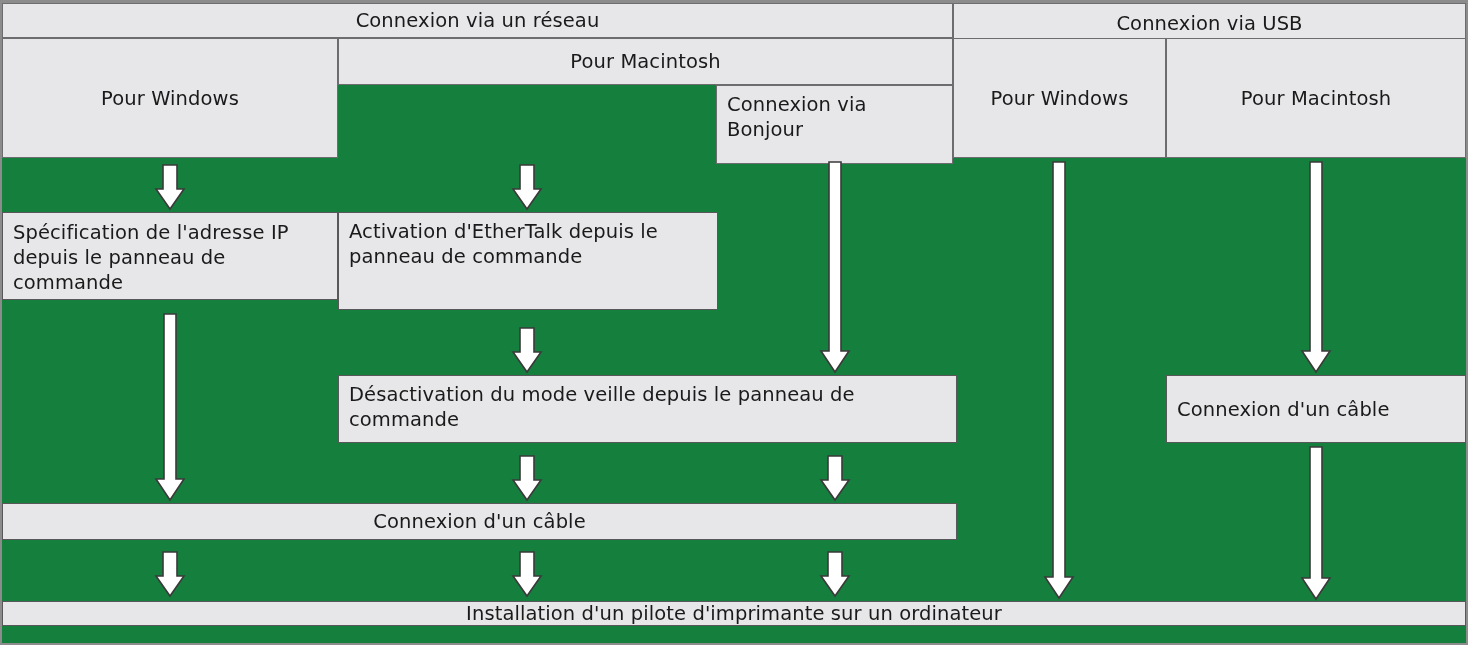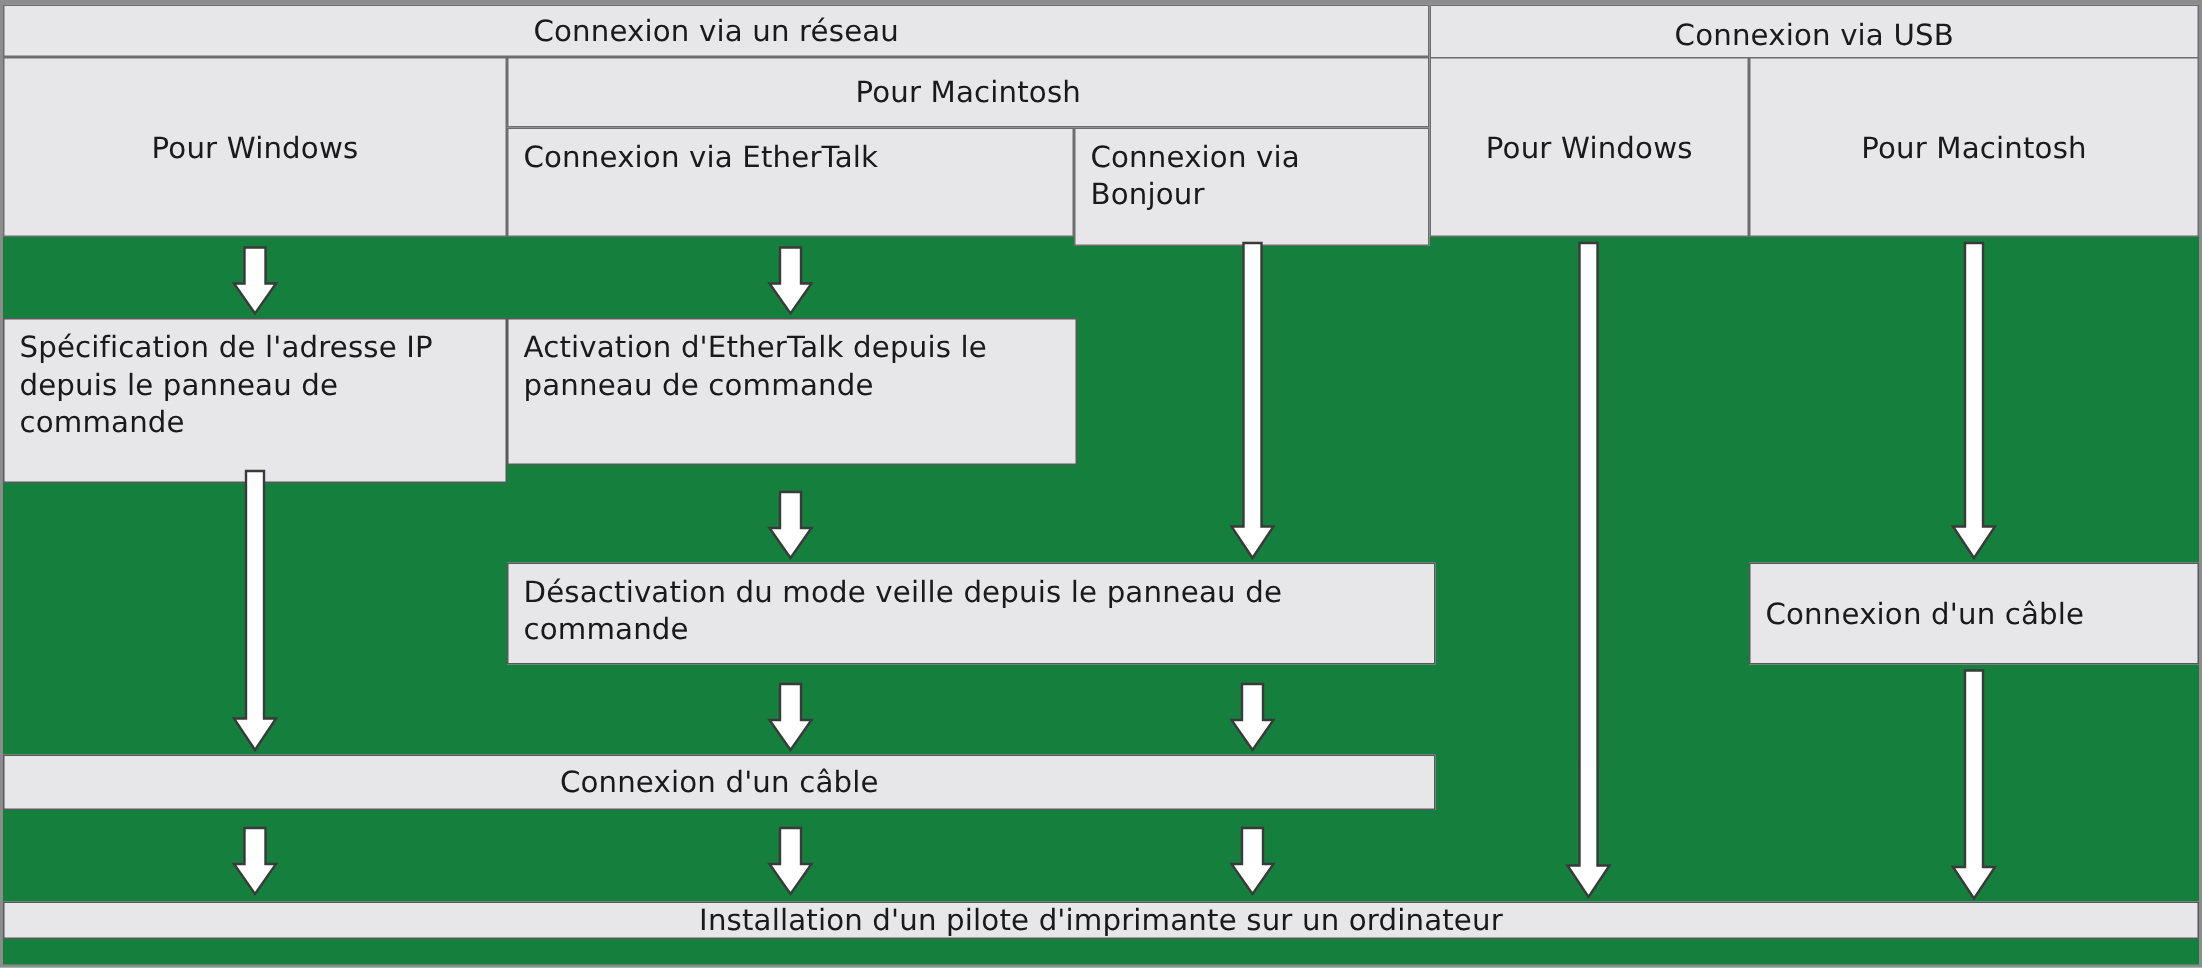--- a/index.html
+++ b/index.html
@@ -104,29 +104,26 @@
   </div>
 
   <div class="box hdr center" style="left:953px; top:38px; width:213px; height:120px;">
     <span class="txt">Pour Windows</span>
   </div>
 
   <div class="box hdr center" style="left:1166px; top:38px; width:300px; height:120px;">
     <span class="txt">Pour Macintosh</span>
   </div>
 
-  <div class="box hdr" style="left:338px; top:85px; width:378px; height:73px;">
-    <span class="txt">Connexion via EtherTalk</span>
-  </div>
 
   <div class="box hdr" style="left:716px; top:85px; width:237px; height:79px;">
     <span class="txt">Connexion via Bonjour</span>
   </div>
 
-  <div class="box" style="left:2px; top:212px; width:336px; height:110px;">
+  <div class="box" style="left:2px; top:212px; width:336px; height:88px;align-items:center;">
     <span class="txt">Spécification de l'adresse IP depuis le panneau de commande</span>
   </div>
 
   <div class="box" style="left:338px; top:212px; width:380px; height:98px;">
     <span class="txt">Activation d'EtherTalk depuis le panneau de commande</span>
   </div>
 
   <div class="box" style="left:338px; top:375px; width:619px; height:68px;">
     <span class="txt">Désactivation du mode veille depuis le panneau de commande</span>
   </div>

